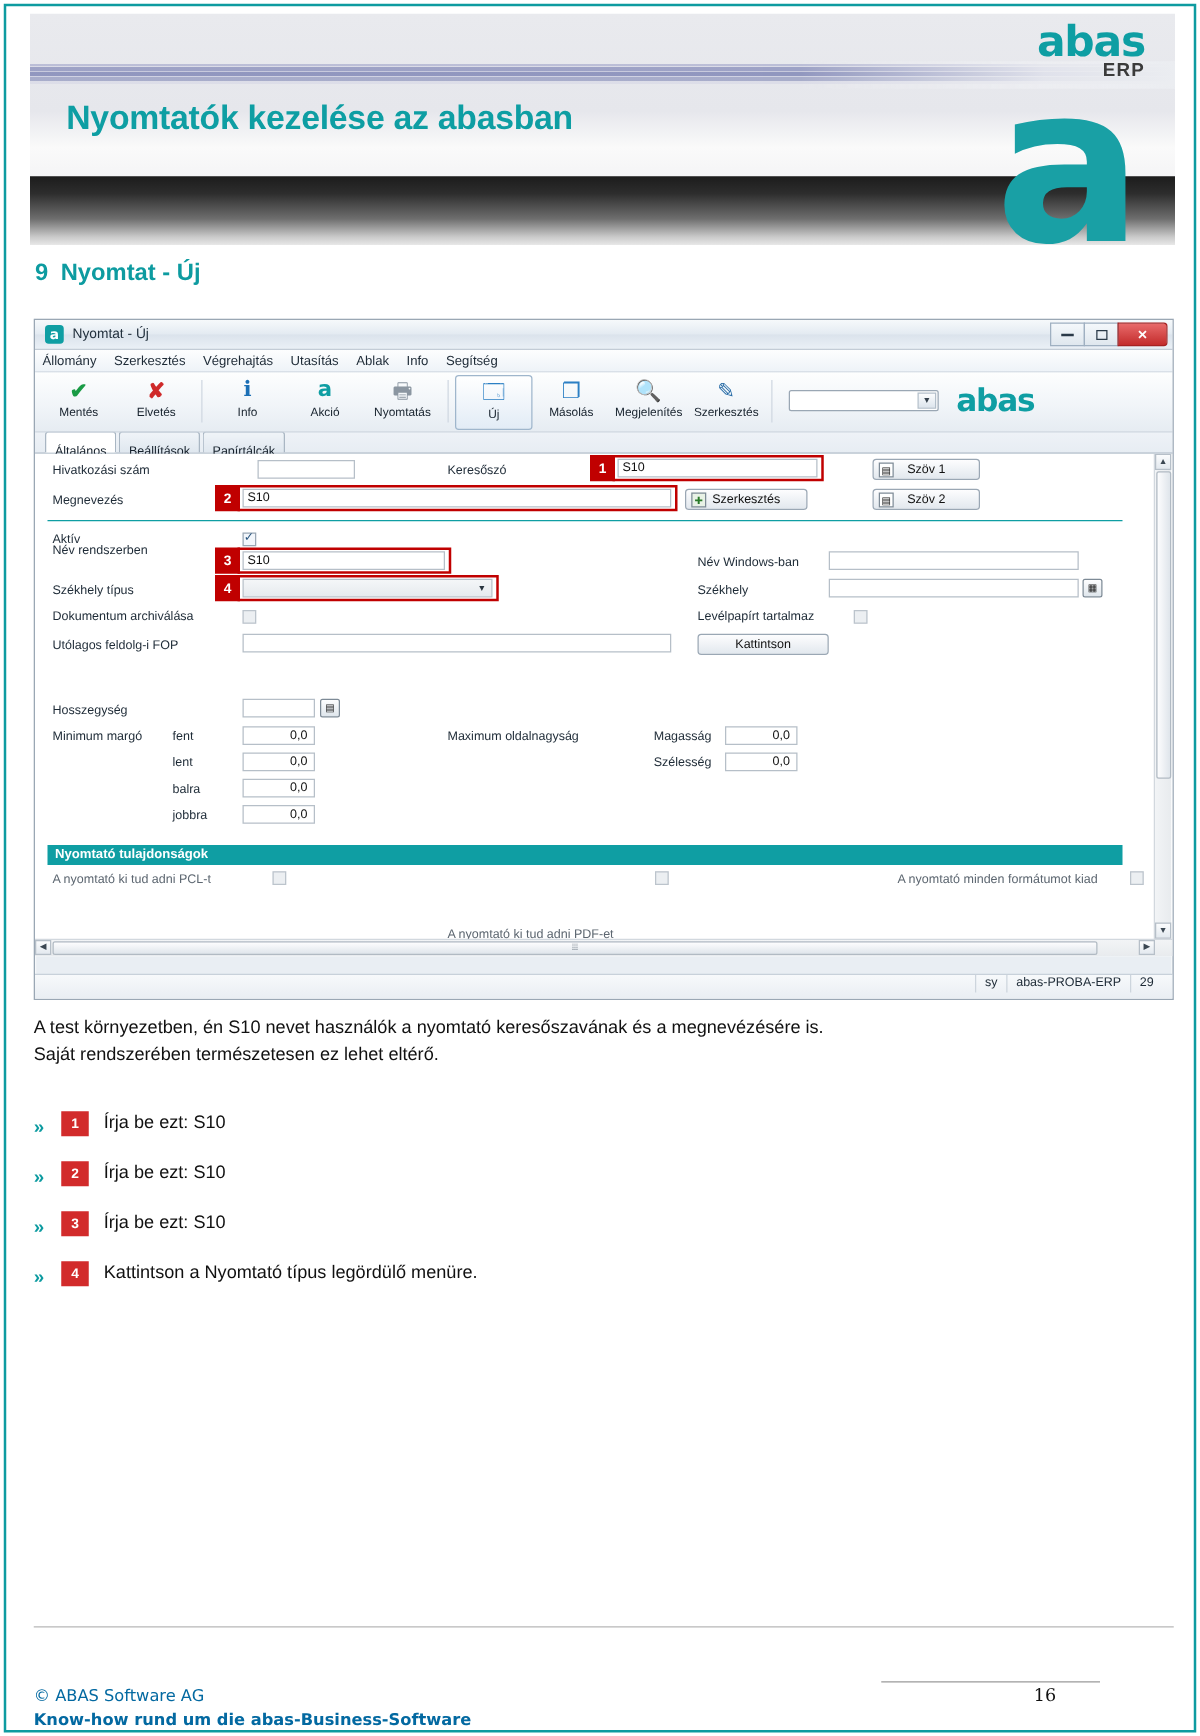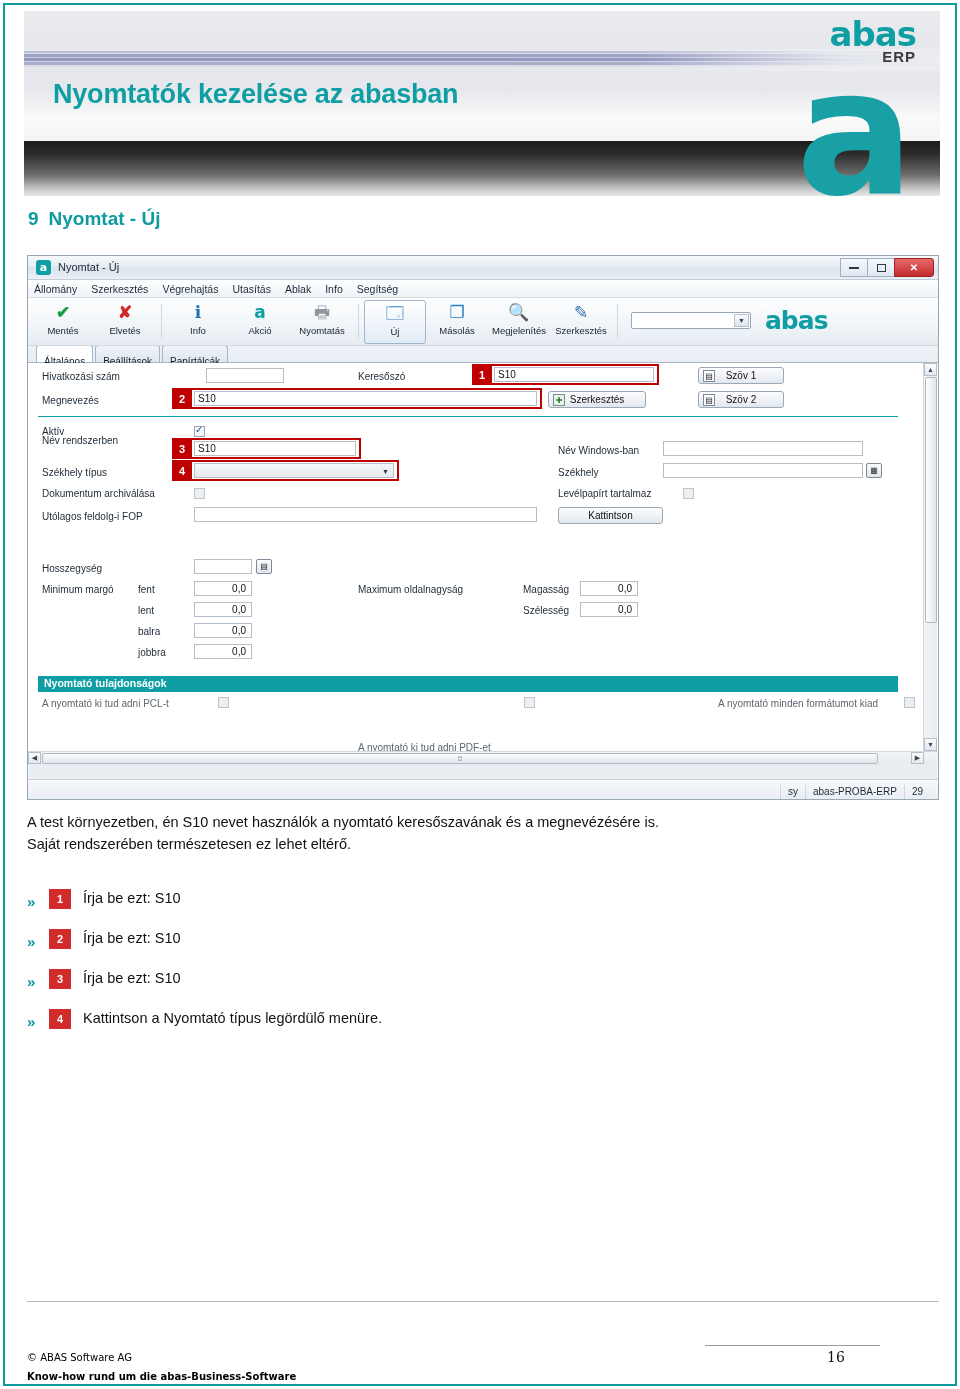--- a/index.html
+++ b/index.html
@@ -236,21 +236,21 @@
   }
   .hscroll .thumb{
     position:absolute; top:1px; height:11px;
     background:linear-gradient(180deg,#fdfdfe,#dfe5eb);
     border:1px solid #b1bac3; border-radius:2px;
     font-size:7px; text-align:center; color:#6b7782; line-height:9px;
   }
   .statusbar{
     position:absolute; left:0; bottom:0; width:100%; height:20px;
     background:linear-gradient(180deg,#f7f9fb,#e9eef3); border-top:1px solid #c8d1da;
-    display:flex; align-items:flex-end; justify-content:flex-end; padding-right:8px; gap:0;
+    display:flex; align-items:flex-start; justify-content:flex-end; padding-right:8px; gap:0;
   }
   .statusbar .cell{
     font-size:10px; color:#1d2a36; padding:0 7px; height:14px; line-height:14px;
     border-left:1px solid #cdd5dd;
   }
 
   
   .para{
     position:absolute; left:22px; top:806px; width:640px;
     font-size:14.5px; color:#111; line-height:22px;
@@ -271,21 +271,21 @@
   }
 
   
   .foot-rule{ position:absolute; left:22px; top:1296px; width:912px; height:1px; background:#b8b8b8; }
   .pg-rule{ position:absolute; left:700px; top:1340px; width:175px; height:1px; background:#9a9a9a; }
   .pgnum{
     position:absolute; left:822px; top:1344px; font-size:14px; color:#111;
     font-family:"DejaVu Serif", serif;
   }
   .foot-txt{
-    position:absolute; left:22px; top:1343px; font-size:10px; color:#000000;
+    position:absolute; left:22px; top:1343px; font-size:13px; color:#0369a1;
     line-height:19px; font-weight:bold; font-family:"DejaVu Sans", sans-serif;
   }
   .foot-txt .l1{ font-weight:normal; }
 </style>
 </head>
 <body>
 
 <div class="page-frame">
 
   <div class="banner">

